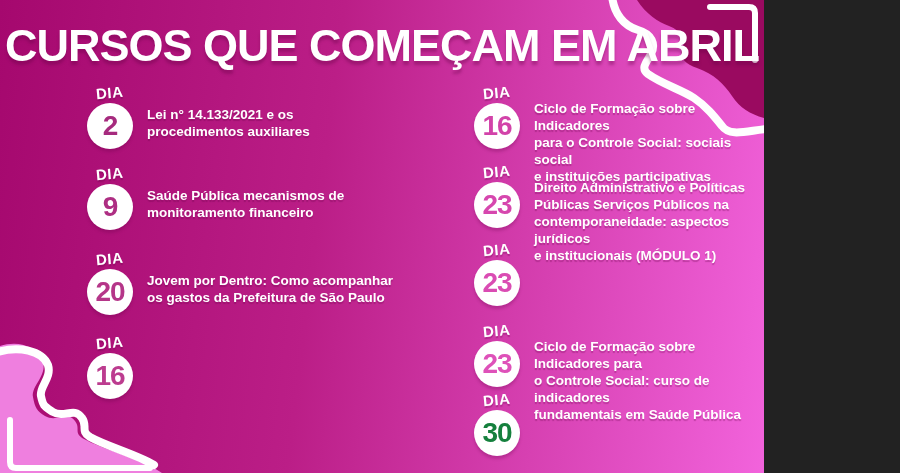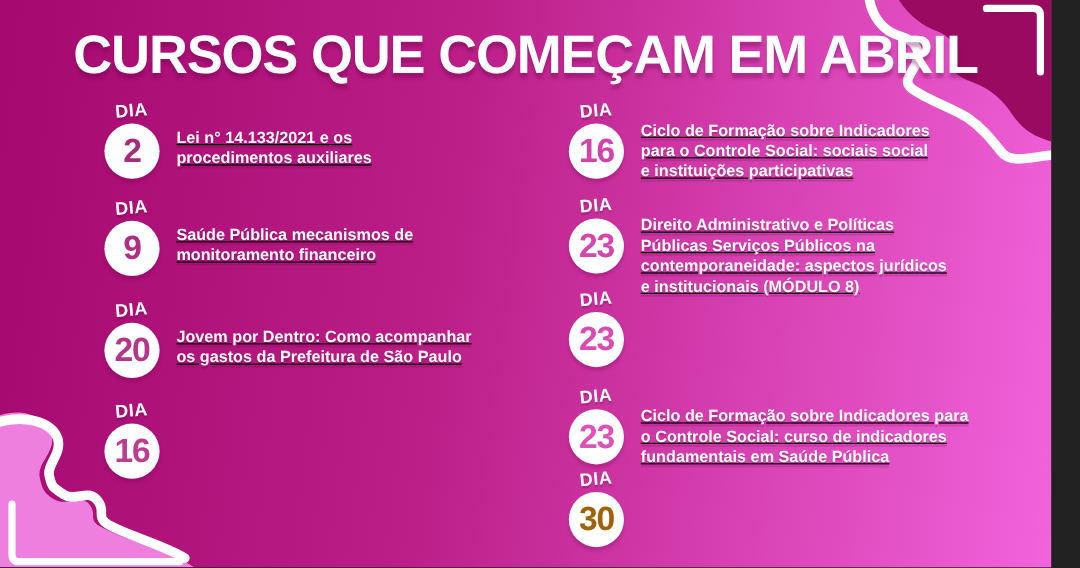--- a/index.html
+++ b/index.html
@@ -1,18 +1,18 @@
 <!DOCTYPE html>
 <html><head>
 <meta charset="utf-8">
 <style>
   html, body { margin: 0; padding: 0; background: #222; }
   .canvas {
     position: relative;
-    width: 876px;
+    width: 764px;
     height: 473px;
     overflow: hidden;
     font-family: "Liberation Sans", sans-serif;
     
     background: #c0218c;
   }
   .title {
     position: absolute;
     top: 20px;
     left: 0;
@@ -63,21 +63,20 @@
     font-weight: 800;
     letter-spacing: -1px;
     line-height: 1;
   }
   .text-wrap {
     margin-left: 13px;
     margin-top: 17px;
     min-height: 46px;
     display: flex;
     align-items: center;
-    text-decoration: underline;
   }
   .course-text {
     color: #ffffff;
     font-size: 13.5px;
     font-weight: 700;
     line-height: 1.25;
     white-space: pre-line;
     text-shadow: 0 2px 1px rgba(100, 0, 70, 0.3);
     max-width: 370px;
   }
@@ -179,21 +178,21 @@
     <div class="day-col">
       <div class="dia">DIA</div>
       <div class="circle">
         <span class="num" style="color: rgb(214, 71, 174);">23</span>
       </div>
     </div>
     <div class="text-wrap">
         <div class="course-text">Direito Administrativo e Políticas
 Públicas Serviços Públicos na
 contemporaneidade: aspectos jurídicos
-e institucionais (MÓDULO 8)</div>
+e institucionais (MÓDULO 1)</div>
       </div>
   </div>
 
   <div class="item col-right" style="top:241px">
     <div class="day-col">
       <div class="dia">DIA</div>
       <div class="circle">
         <span class="num" style="color: rgb(218, 76, 179);">23</span>
       </div>
     </div>
@@ -210,18 +209,18 @@
         <div class="course-text">Ciclo de Formação sobre Indicadores para
 o Controle Social: curso de indicadores
 fundamentais em Saúde Pública</div>
       </div>
   </div>
 
   <div class="item col-right" style="top:391px">
     <div class="day-col">
       <div class="dia">DIA</div>
       <div class="circle">
-        <span class="num" style="color: #a16207;">30</span>
+        <span class="num" style="color: #15803d;">30</span>
       </div>
     </div>
   </div>
 
 </div>
 
 </body></html>

